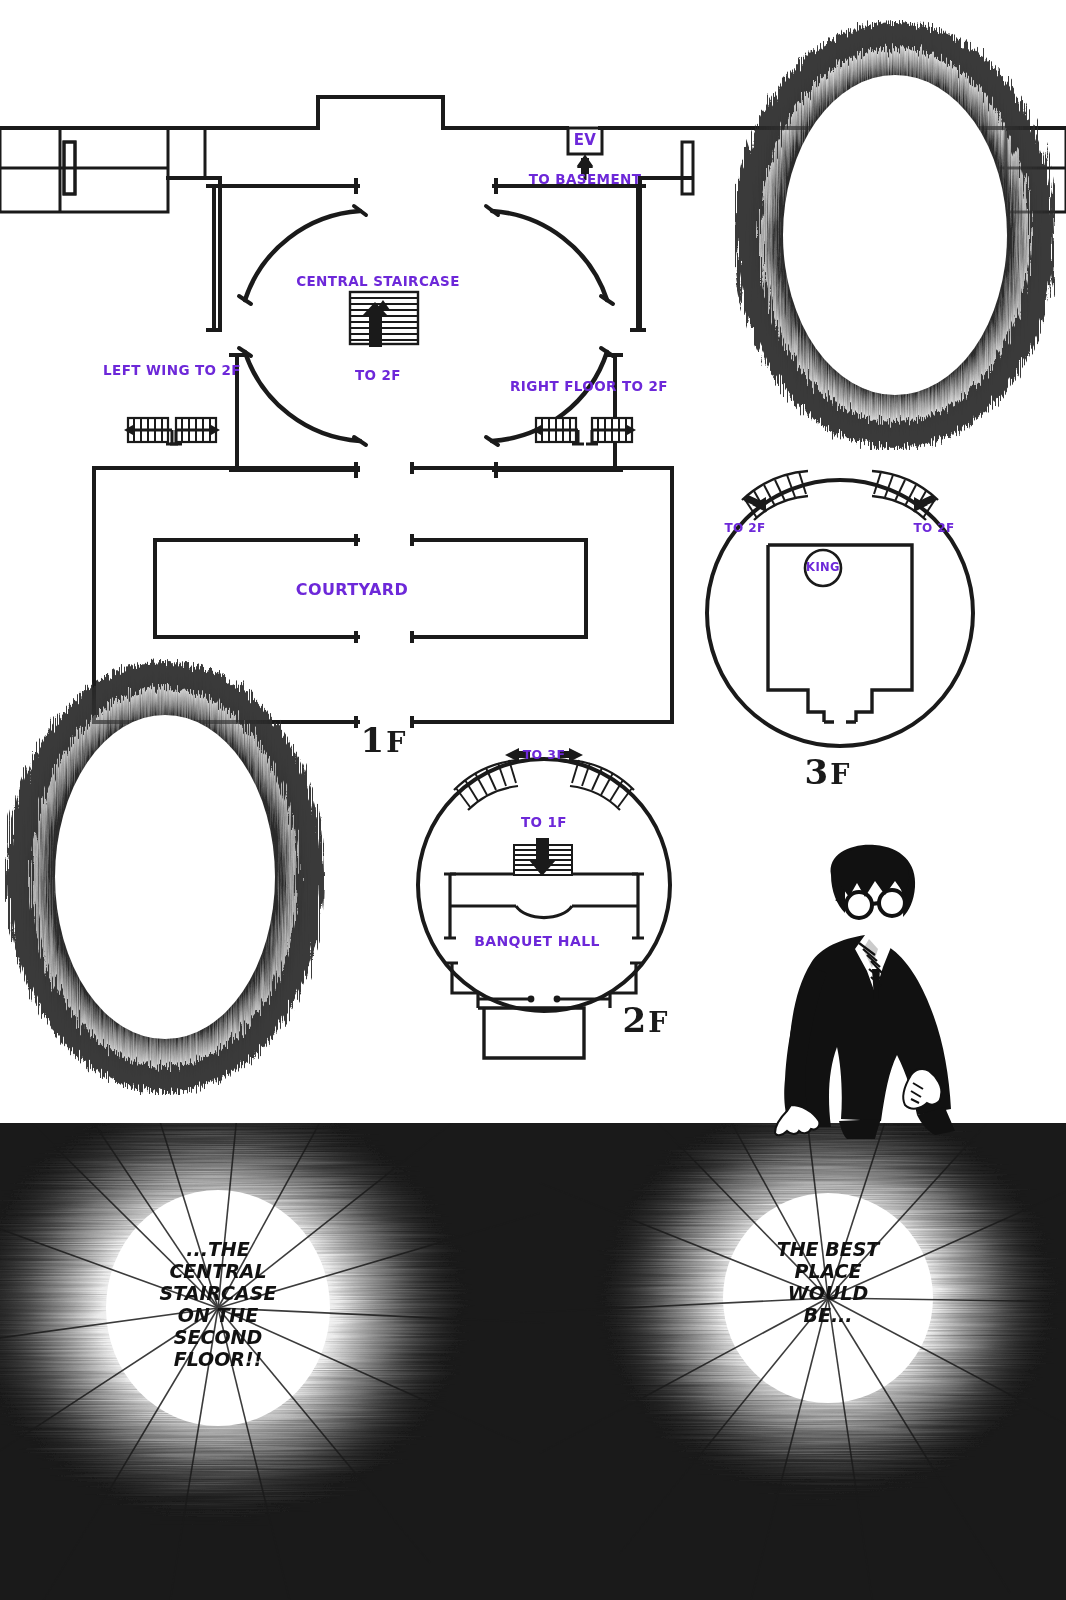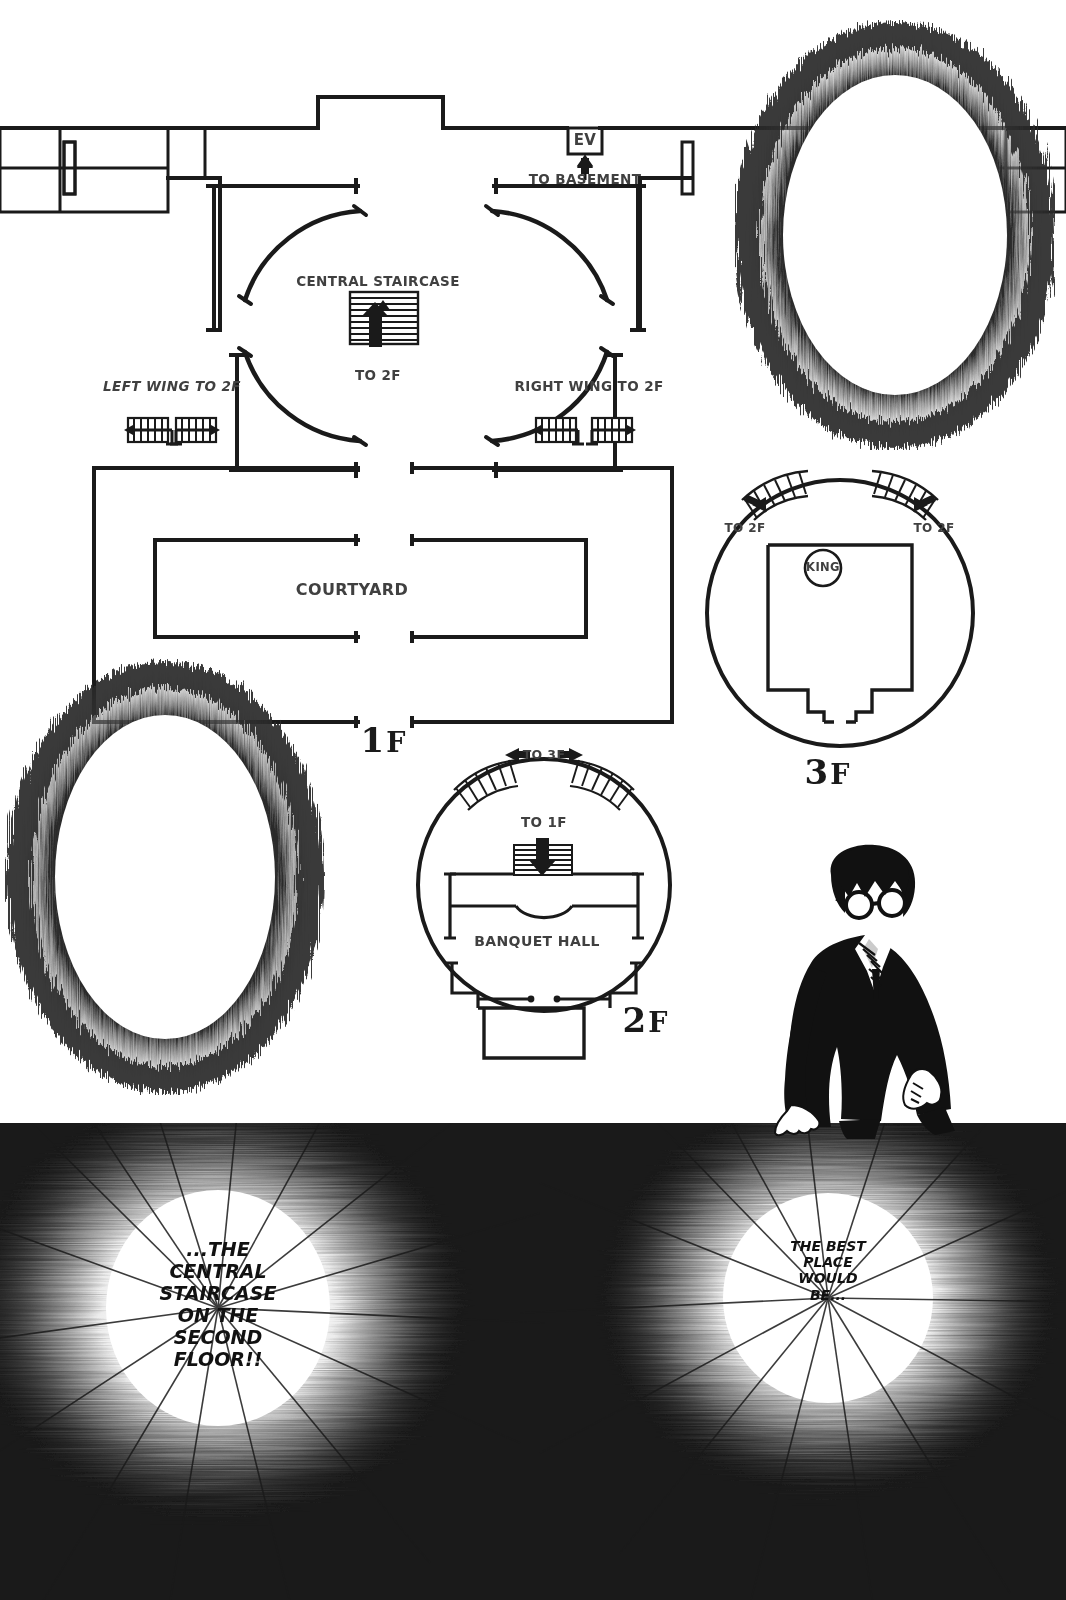--- a/index.html
+++ b/index.html
@@ -13,21 +13,21 @@
   .panel-top{position:absolute;left:0;top:0;width:1066px;height:1123px;background:#fff;overflow:hidden;}
 
   
   .plan{position:absolute;left:0;top:0;width:1066px;height:1123px;}
 
   
   .maplabel{
     position:absolute;
     font-family:"DejaVu Sans",sans-serif;
     font-weight:700;
-    color:#404040;
+    color:#6d28d9;
     letter-spacing:0.4px;
     white-space:nowrap;
     transform:translate(-50%,-50%);
     text-align:center;
     line-height:1.18;
   }
   .lbl-sm{font-size:13.5px;}
   .lbl-xs{font-size:12px;}
   .lbl-md{font-size:14.5px;}
   .floornum{
@@ -214,23 +214,23 @@
         <path d="M356 716 L356 728 M412 716 L412 728"></path>
         <path d="M356 534 L356 546 M412 534 L412 546"></path>
         <path d="M356 631 L356 643 M412 631 L412 643"></path>
       </g>
     </svg>
 
     <div class="maplabel lbl-sm" style="left:378px;top:282px;">CENTRAL STAIRCASE</div>
     <div class="maplabel lbl-sm" style="left:378px;top:376px;">TO 2F</div>
     <div class="maplabel lbl-sm" style="left:585px;top:141px;font-size:15px;">EV</div>
     <div class="maplabel lbl-sm" style="left:585px;top:180px;">TO BASEMENT</div>
-    <div class="maplabel lbl-sm" style="left:172px;top:387px;font-style:italic;">LEFT WING
+    <div class="maplabel lbl-sm" style="left:172px;top:371px;">LEFT WING
 TO 2F</div>
-    <div class="maplabel lbl-sm" style="left:589px;top:387px;">RIGHT WING
+    <div class="maplabel lbl-sm" style="left:589px;top:387px;">RIGHT FLOOR
 TO 2F</div>
     <div class="maplabel lbl-md" style="left:352px;top:590px;font-size:16px;">COURTYARD</div>
     <div class="floornum" style="left:383px;top:740px;">
       <span class="big">1</span><span class="f">F</span>
     </div>
 
     <svg class="plan" viewBox="0 0 1066 1123">
       <circle cx="840" cy="613" r="133" fill="none" stroke="#1a1a1a" stroke-width="4"></circle>
 
       <g fill="none" stroke="#1a1a1a" stroke-width="3.4">
@@ -454,21 +454,21 @@
           <path d="M828 175 L520 190"></path>
           <path d="M828 175 L540 60"></path>
       </g>
     </svg>
     <div class="flashtext" style="left:108px;top:115px;width:220px;font-size:19px;">...THE
 CENTRAL
 STAIRCASE
 ON THE
 SECOND
 FLOOR!!</div>
-    <div class="flashtext" style="left:723px;top:115px;width:210px;font-size:14px;">THE BEST
+    <div class="flashtext" style="left:723px;top:115px;width:210px;font-size:19px;">THE BEST
 PLACE
 WOULD
 BE...</div>
   </div>
 
   <div class="character">
     <svg viewBox="0 0 245 300" style="width:100%;height:100%;">
 
       <path d="M96 32 C92 10 118 0 140 2 C166 4 182 20 180 44 C179 58 174 68 168 74
                C170 54 160 44 150 42 C152 48 150 54 146 56 C140 46 126 42 116 46

